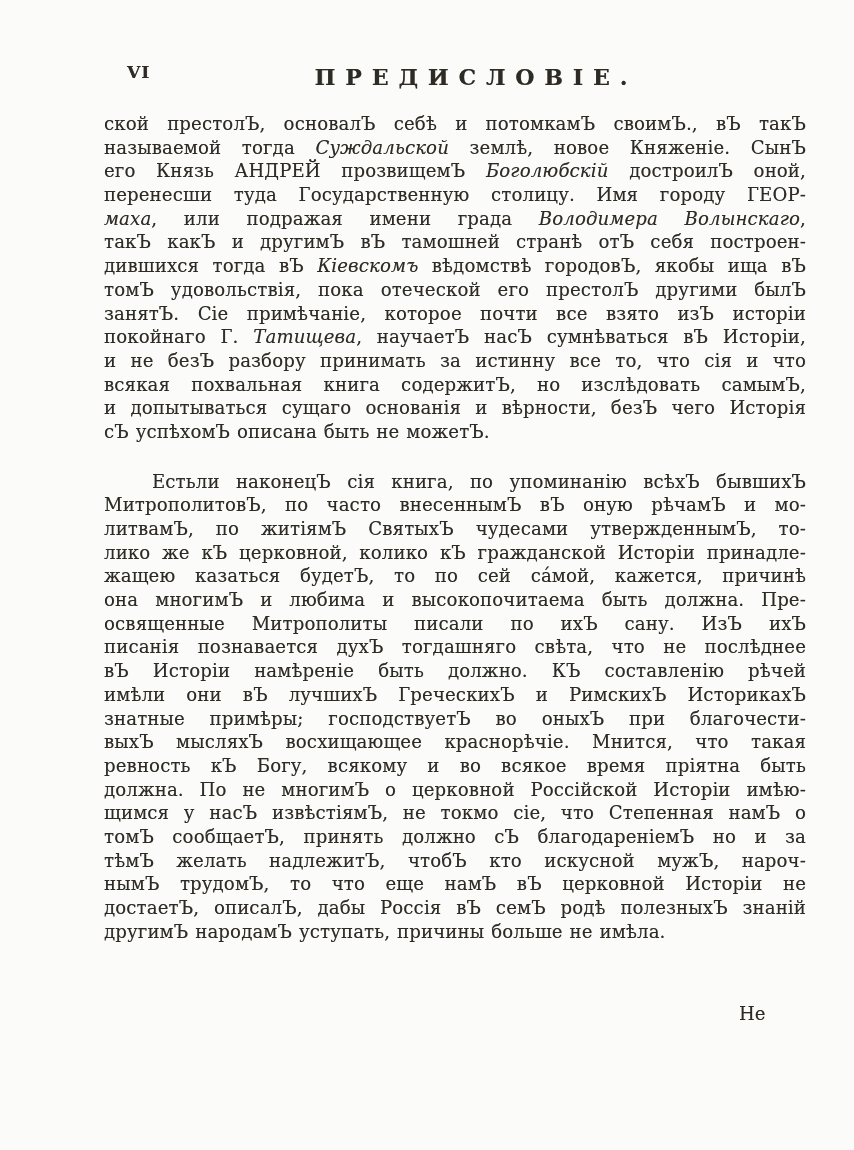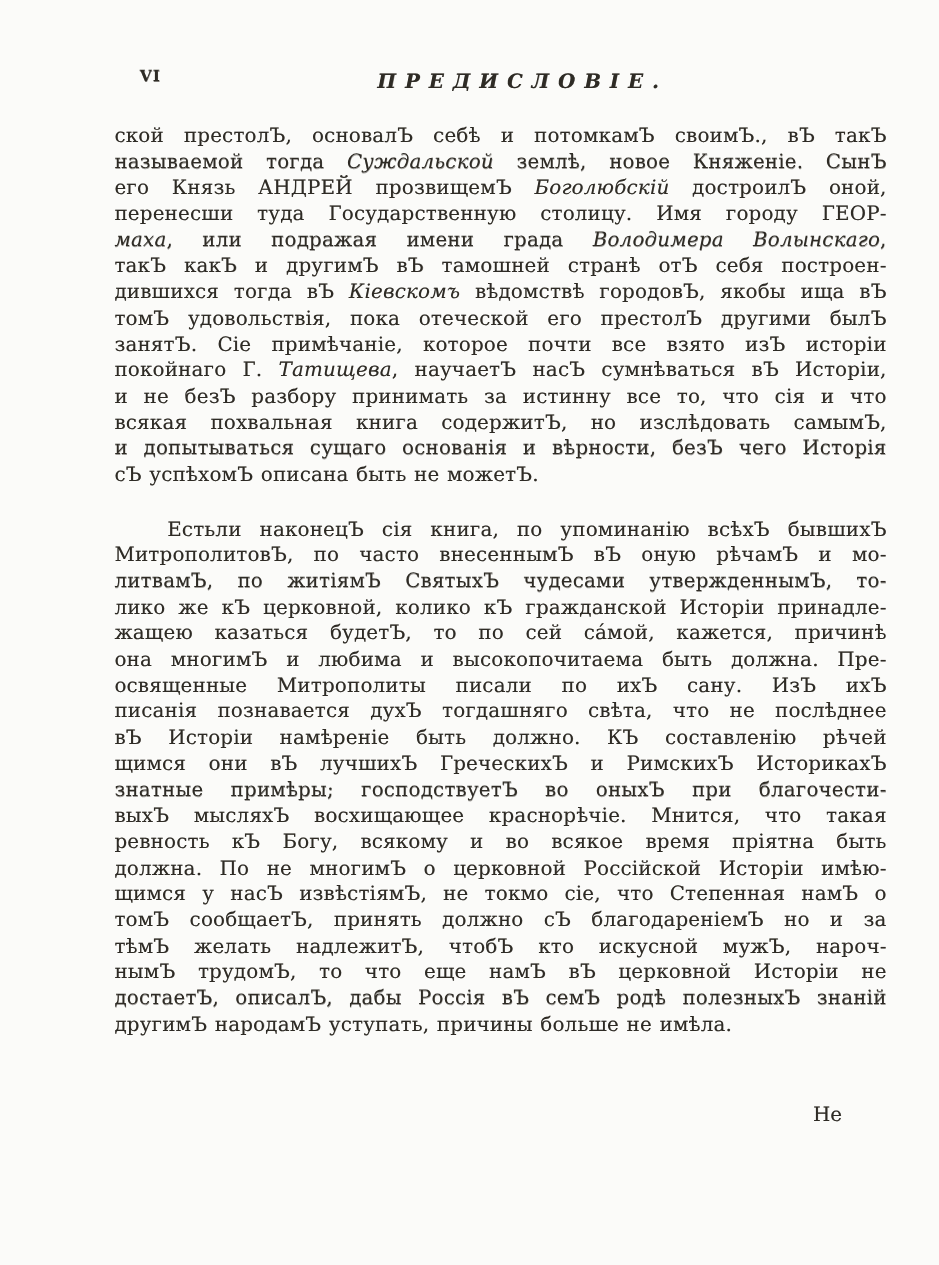--- a/index.html
+++ b/index.html
@@ -13,37 +13,36 @@
     height: 1150px;
     background: #fbfbf9;
     color: #2e2b25;
     font-family: "DejaVu Serif", serif;
     overflow: hidden;
   }
   .pagenum {
     position: absolute;
     left: 127px;
     top: 62px;
-    font-size: 14px;
+    font-size: 17px;
     font-weight: bold;
     letter-spacing: 1px;
     text-shadow: 0.3px 0.3px 0.4px rgba(40,36,30,0.6);
   }
   .header {
     position: absolute;
     left: 120px;
     top: 64px;
     width: 702px;
     text-align: center;
-    font-size: 18px;
+    font-size: 22px;
     font-weight: bold;
     letter-spacing: 0.45em;
     text-indent: 0.45em;
     text-shadow: 0.3px 0.3px 0.4px rgba(40,36,30,0.5);
-    font-style: italic;
   }
   .body-block {
     position: absolute;
     left: 104px;
     top: 112px;
     width: 702px;
   }
   .paragraph + .paragraph {
     margin-top: 26px;
   }
@@ -100,21 +99,21 @@
       <div class="paragraph">
         <div class="line first-indent"><span>Естьли наконецЪ сія книга, по упоминанію всѣхЪ бывшихЪ</span></div>
         <div class="line"><span>МитрополитовЪ, по часто внесеннымЪ вЪ оную рѣчамЪ и мо-</span></div>
         <div class="line"><span>литвамЪ, по житіямЪ СвятыхЪ чудесами утвержденнымЪ, то-</span></div>
         <div class="line"><span>лико же кЪ церковной, колико кЪ гражданской Исторіи принадле-</span></div>
         <div class="line"><span>жащею казаться будетЪ, то по сей са́мой, кажется, причинѣ</span></div>
         <div class="line"><span>она многимЪ и любима и высокопочитаема быть должна. Пре-</span></div>
         <div class="line"><span>освященные Митрополиты писали по ихЪ сану. ИзЪ ихЪ</span></div>
         <div class="line"><span>писанія познавается духЪ тогдашняго свѣта, что не послѣднее</span></div>
         <div class="line"><span>вЪ Исторіи намѣреніе быть должно. КЪ составленію рѣчей</span></div>
-        <div class="line"><span>щимся они вЪ лучшихЪ ГреческихЪ и РимскихЪ ИсторикахЪ</span></div>
+        <div class="line"><span>имѣли они вЪ лучшихЪ ГреческихЪ и РимскихЪ ИсторикахЪ</span></div>
         <div class="line"><span>знатные примѣры; господствуетЪ во оныхЪ при благочести-</span></div>
         <div class="line"><span>выхЪ мысляхЪ восхищающее краснорѣчіе. Мнится, что такая</span></div>
         <div class="line"><span>ревность кЪ Богу, всякому и во всякое время пріятна быть</span></div>
         <div class="line"><span>должна. По не многимЪ о церковной Россійской Исторіи имѣю-</span></div>
         <div class="line"><span>щимся у насЪ извѣстіямЪ, не токмо сіе, что Степенная намЪ о</span></div>
         <div class="line"><span>томЪ сообщаетЪ, принять должно сЪ благодареніемЪ но и за</span></div>
         <div class="line"><span>тѣмЪ желать надлежитЪ, чтобЪ кто искусной мужЪ, нароч-</span></div>
         <div class="line"><span>нымЪ трудомЪ, то что еще намЪ вЪ церковной Исторіи не</span></div>
         <div class="line"><span>достаетЪ, описалЪ, дабы Россія вЪ семЪ родѣ полезныхЪ знаній</span></div>
         <div class="line last"><span>другимЪ народамЪ уступать, причины больше не имѣла.</span></div>

